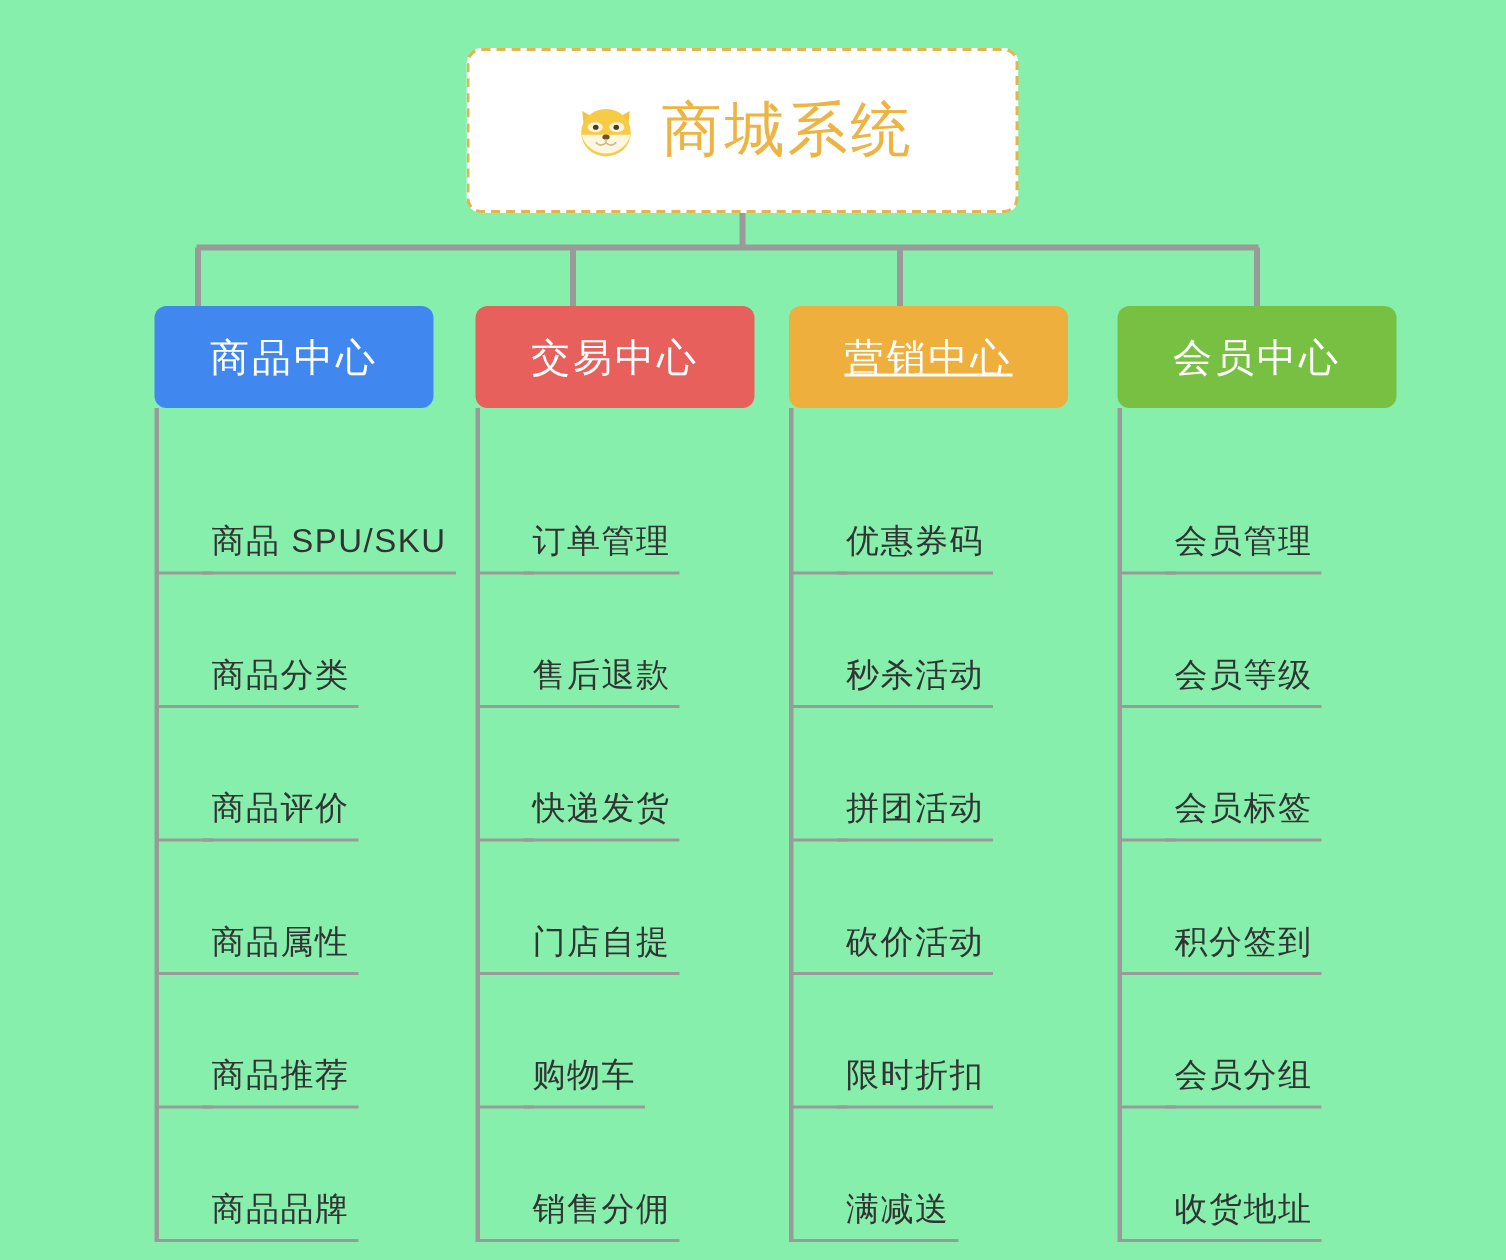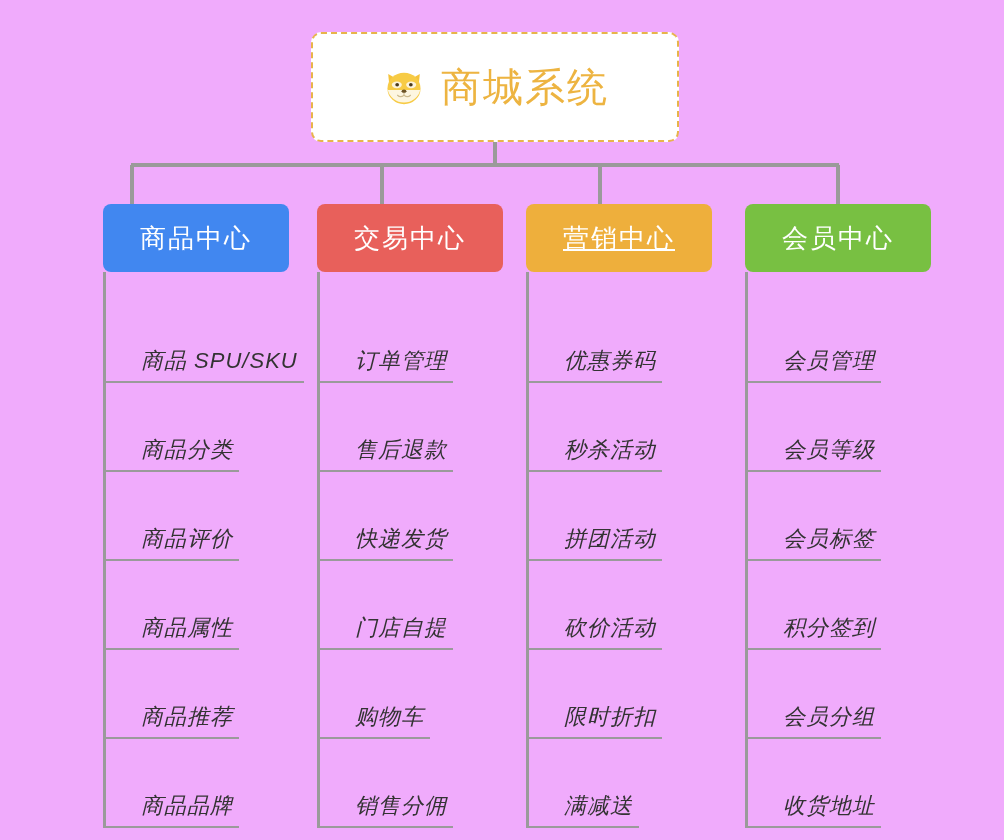--- a/index.html
+++ b/index.html
@@ -90,21 +90,20 @@
     position: relative;
     margin-top: 0;
     padding-top: 22px;
   }
   .leaf-item {
     position: relative;
     height: 89px;
     box-sizing: border-box;
     display: flex;
     align-items: flex-end;
-    font-style: italic;
   }
   .leaf-label {
     display: inline-block;
     margin-left: 32px;
     padding: 0 6px 7px 6px;
     font-size: 22px;
     color: #333333;
     letter-spacing: 1px;
     white-space: nowrap;
     border-bottom: 2px solid #9a9a9a;
@@ -127,21 +126,21 @@
     left: 0;
     top: 0;
     bottom: 0;
     width: 3px;
     background: #9a9a9a;
   }
 </style>
 </head>
 <body style="background: rgb(247, 247, 247);">
 
-<div id="canvas" style="background: #f0abfc;">
+<div id="canvas" style="background: #86efac;">
 
   <svg id="connectors" viewBox="0 0 1004 840">
 
     <line x1="495" y1="142" x2="495" y2="164" stroke="#9a9a9a" stroke-width="4"></line>
 
     <line x1="131" y1="165" x2="839" y2="165" stroke="#9a9a9a" stroke-width="4"></line>
 
     <line x1="132" y1="165" x2="132" y2="206" stroke="#9a9a9a" stroke-width="4"></line>
     <line x1="382" y1="165" x2="382" y2="206" stroke="#9a9a9a" stroke-width="4"></line>
     <line x1="600" y1="165" x2="600" y2="206" stroke="#9a9a9a" stroke-width="4"></line>

